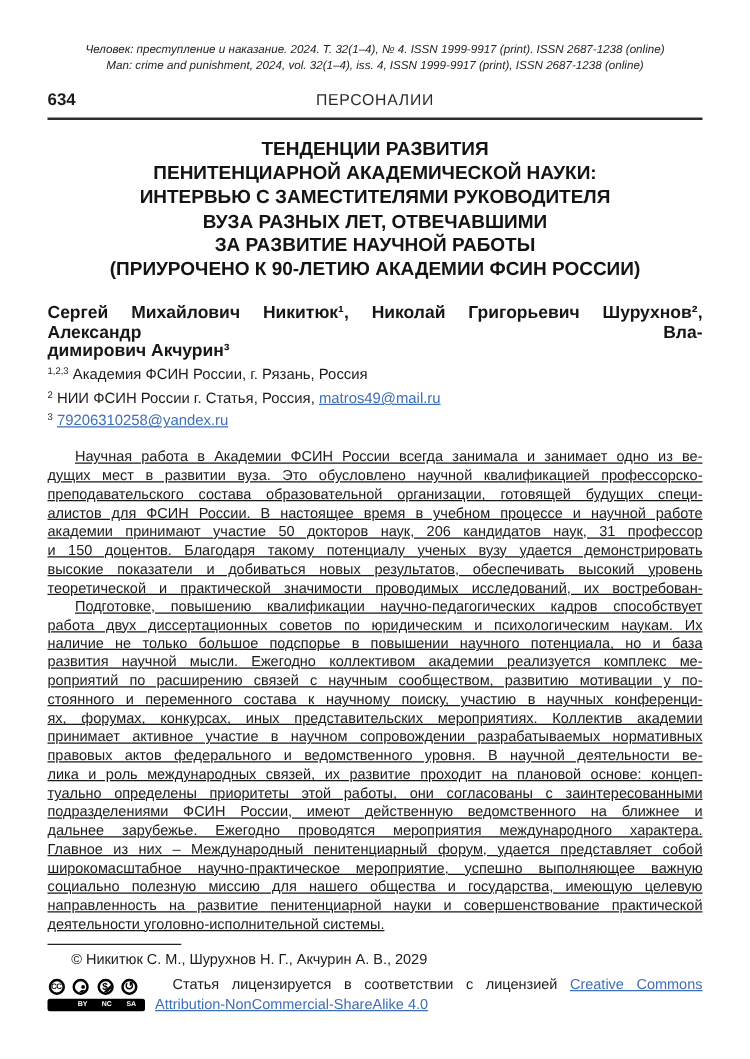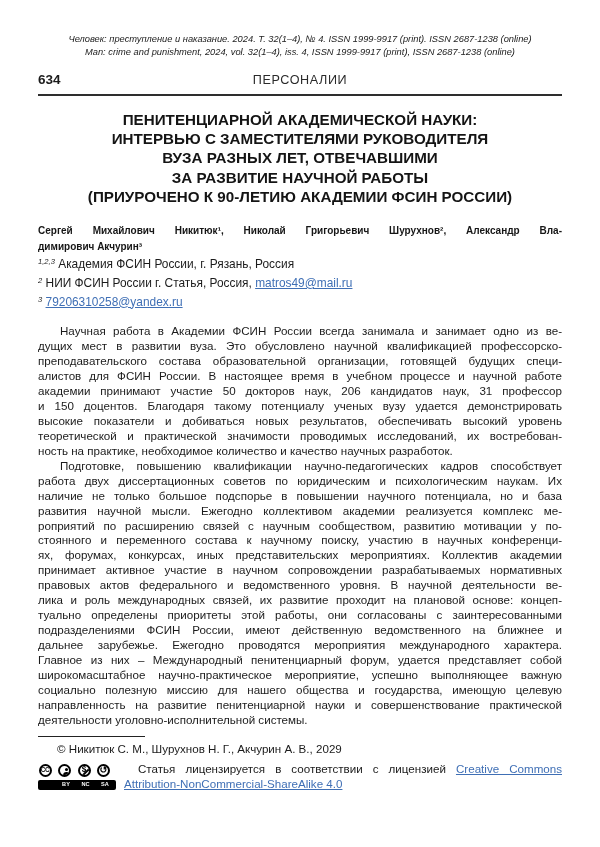--- a/index.html
+++ b/index.html
@@ -21,32 +21,32 @@
   .folio { display:grid; grid-template-columns:80px 1fr 80px; align-items:end; margin-top:13px; }
   .folio .num { font-weight:bold; font-size:13.5px; }
   .folio .sec { text-align:center; font-size:12.6px; letter-spacing:0.6px; color:#2a2a2a; }
   .head-rule { border:none; border-top:2px solid #2e2e2e; margin-top:7px; }
 
   
   .title { margin-top:14px; font-weight:bold; font-size:15.2px; line-height:19.2px; color:#141414; }
   .title .line { text-align:center; }
 
   
-  .authors { margin-top:17px; font-weight:bold; font-size:10px; line-height:15.6px; color:#161616; }
+  .authors { margin-top:17px; font-weight:bold; font-size:14px; line-height:15.6px; color:#161616; }
   .authors .line { text-align:justify; text-align-last:justify; }
   .authors .line.last { text-align-last:left; }
 
   
   .affil { font-size:11.9px; line-height:15.7px; }
-  .affil .sup, sup.s { font-size:7.6px; vertical-align:4px; letter-spacing:0;font-style:italic; }
+  .affil .sup, sup.s { font-size:7.6px; vertical-align:4px; letter-spacing:0; }
   .affil .row { white-space:normal; }
   a.link { color:#3f6fb5; text-decoration:underline; cursor:pointer; }
 
   
-  .bodytext { margin-top:14px; font-size:11.6px; line-height:14.93px; color:#1b1b1b; }
+  .bodytext { margin-top:14px; font-size:11.6px; line-height:14.93px; color:#1b1b1b;text-decoration:underline; }
   .para .line { text-align:justify; text-align-last:justify; }
   .para .line.first { text-indent:22px; }
   .para .line.last { text-align-last:left; }
 
   
   .foot-rule { margin-top:8px; width:107px; border-top:1.6px solid #222; }
   .copyright { margin-top:4px; padding-left:19px; font-size:11.6px; line-height:15px; }
   .license { margin-top:5px; font-size:11.6px; line-height:15.3px; }
   .license .text { text-align:justify; text-indent:14px; }
   .license::after { content:""; display:block; clear:both; }
@@ -77,20 +77,21 @@
   </div>
 
   <div class="folio">
     <span class="num">634</span>
     <span class="sec">ПЕРСОНАЛИИ</span>
     <span></span>
   </div>
   <hr class="head-rule">
 
   <div class="title">
+      <div class="line first">ТЕНДЕНЦИИ РАЗВИТИЯ</div>
       <div class="line">ПЕНИТЕНЦИАРНОЙ АКАДЕМИЧЕСКОЙ НАУКИ:</div>
       <div class="line">ИНТЕРВЬЮ С ЗАМЕСТИТЕЛЯМИ РУКОВОДИТЕЛЯ</div>
       <div class="line">ВУЗА РАЗНЫХ ЛЕТ, ОТВЕЧАВШИМИ</div>
       <div class="line">ЗА РАЗВИТИЕ НАУЧНОЙ РАБОТЫ</div>
       <div class="line last">(ПРИУРОЧЕНО К 90-ЛЕТИЮ АКАДЕМИИ ФСИН РОССИИ)</div>
     </div>
 
   <div class="authors">
       <div class="line first">Сергей Михайлович Никитюк¹, Николай Григорьевич Шурухнов², Александр Вла-</div>
       <div class="line last">димирович Акчурин³</div>
@@ -105,21 +106,20 @@
   <div class="bodytext">
     <div class="para">
         <div class="line first">Научная работа в Академии ФСИН России всегда занимала и занимает одно из ве-</div>
         <div class="line">дущих мест в развитии вуза. Это обусловлено научной квалификацией профессорско-</div>
         <div class="line">преподавательского состава образовательной организации, готовящей будущих специ-</div>
         <div class="line">алистов для ФСИН России. В настоящее время в учебном процессе и научной работе</div>
         <div class="line">академии принимают участие 50 докторов наук, 206 кандидатов наук, 31 профессор</div>
         <div class="line">и 150 доцентов. Благодаря такому потенциалу ученых вузу удается демонстрировать</div>
         <div class="line">высокие показатели и добиваться новых результатов, обеспечивать высокий уровень</div>
         <div class="line">теоретической и практической значимости проводимых исследований, их востребован-</div>
-        <div class="line last">ность на практике, необходимое количество и качество научных разработок.</div>
       </div>
     <div class="para">
         <div class="line first">Подготовке, повышению квалификации научно-педагогических кадров способствует</div>
         <div class="line">работа двух диссертационных советов по юридическим и психологическим наукам. Их</div>
         <div class="line">наличие не только большое подспорье в повышении научного потенциала, но и база</div>
         <div class="line">развития научной мысли. Ежегодно коллективом академии реализуется комплекс ме-</div>
         <div class="line">роприятий по расширению связей с научным сообществом, развитию мотивации у по-</div>
         <div class="line">стоянного и переменного состава к научному поиску, участию в научных конференци-</div>
         <div class="line">ях, форумах, конкурсах, иных представительских мероприятиях. Коллектив академии</div>
         <div class="line">принимает активное участие в научном сопровождении разрабатываемых нормативных</div>

